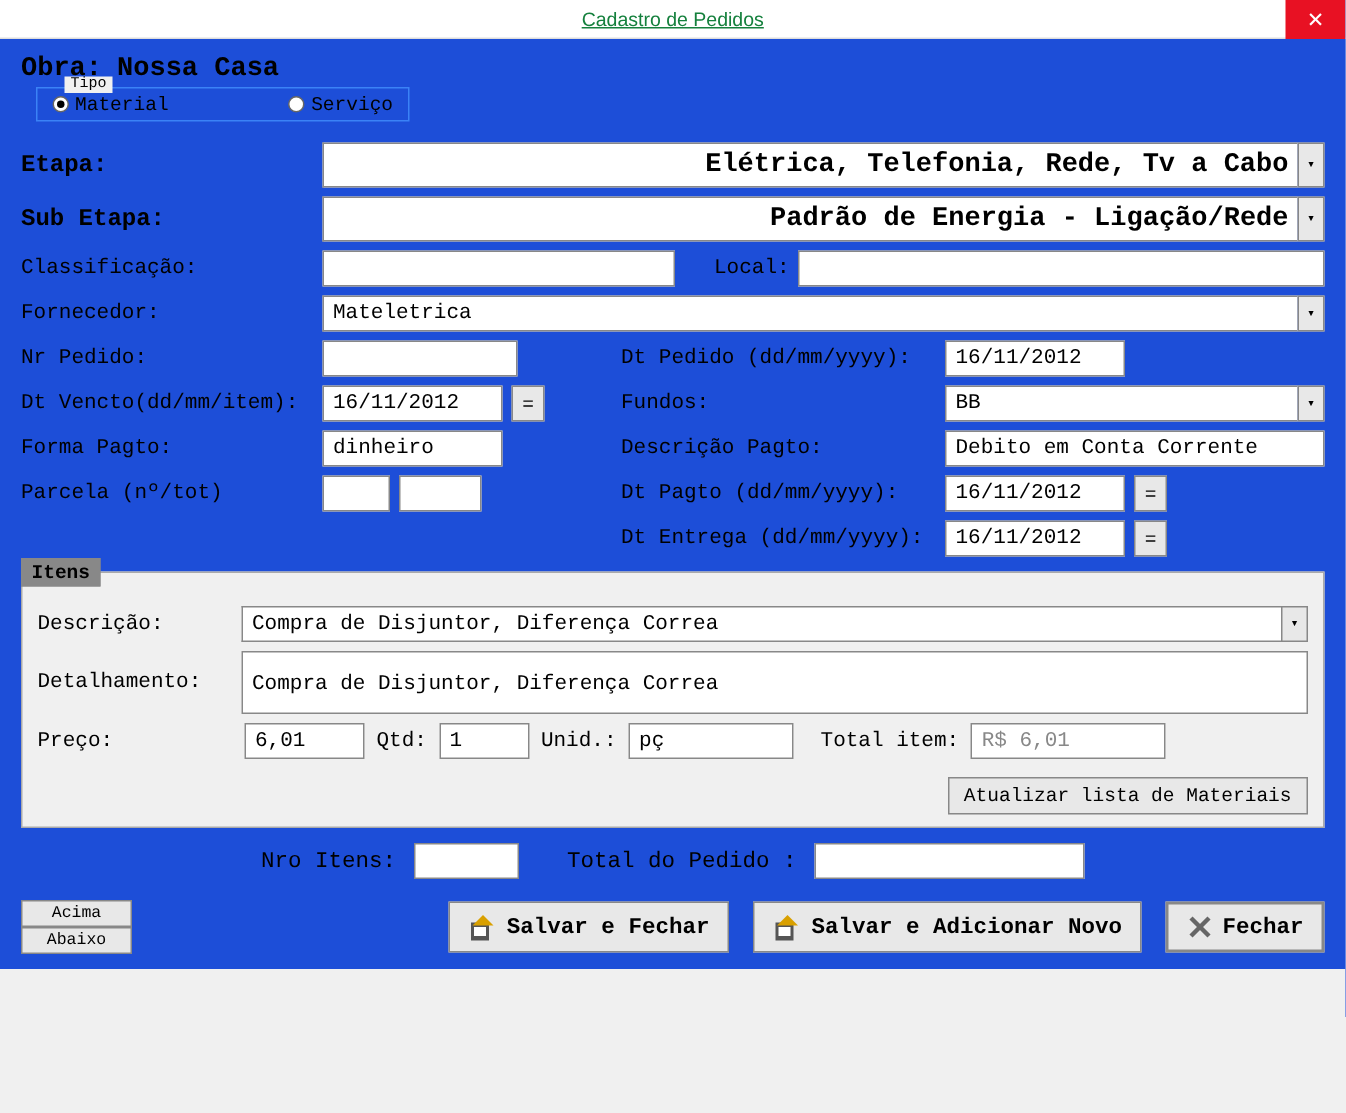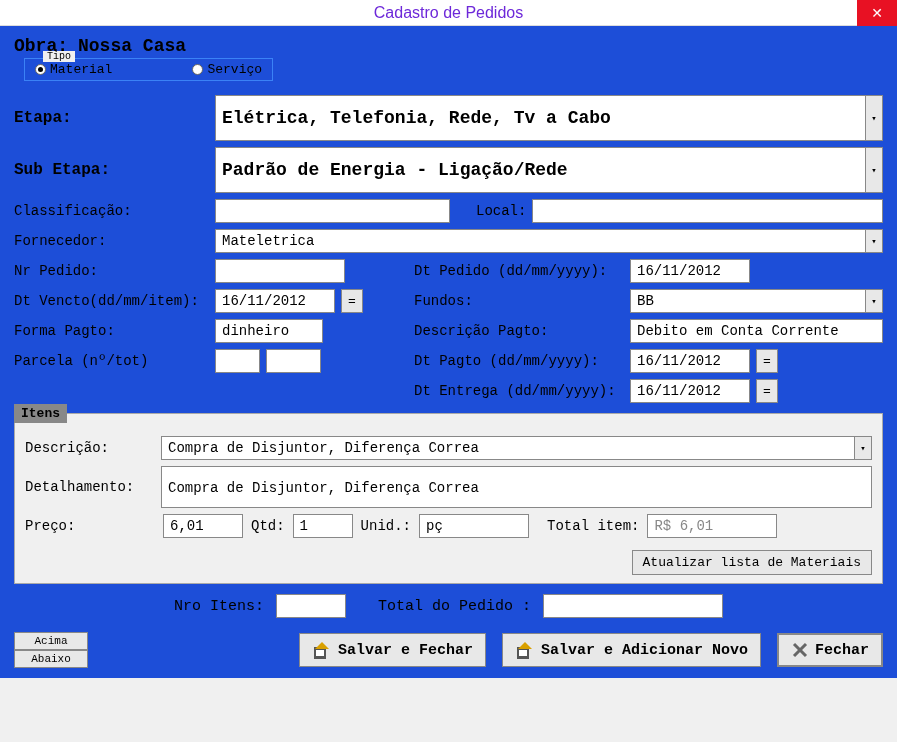--- a/index.html
+++ b/index.html
@@ -19,22 +19,23 @@
       background: #fff;
       height: 26px;
       display: flex;
       align-items: center;
       justify-content: center;
       position: relative;
       border-bottom: 1px solid #ddd;
     }
     .titlebar-title {
       font-family: "Segoe UI", sans-serif;
-      font-size: 16px;
-      color: #6d28d9;
+      font-size: 13px;
+      color: #15803d;
+      text-decoration: underline;
     }
     .close-btn {
       position: absolute;
       right: 0;
       top: 0;
       width: 40px;
       height: 26px;
       background: #e81123;
       color: #fff;
       display: flex;
@@ -130,21 +131,22 @@
       border: 1px solid #888;
       background: #e8e8e8;
       display: flex;
       align-items: center;
       justify-content: center;
       font-size: 9px;
     }
     .combo-big .input-text {
       font-size: 18px;
       font-weight: bold;
-      height: 46px;
+      height: 30px;
+      text-align: right;
     }
     .eq-btn {
       width: 22px;
       height: 24px;
       border: 1px solid #888;
       background: #e8e8e8;
       display: flex;
       align-items: center;
       justify-content: center;
       font-size: 13px;
@@ -330,21 +332,21 @@
       <div class="combo" style="flex:1">
         <input class="input-text" value="BB" style="">
         <div class="combo-btn">▾</div>
       </div>
     </div>
   </div>
 
   <div class="two-col" style="margin:6px 0">
     <div style="display:flex;align-items:center;gap:6px">
       <span class="label-small">Forma Pagto:</span>
-      <input class="input-text" style="width: 108px;" value="dinheiro">
+      <input class="input-text" style="width: 120px;" value="dinheiro">
     </div>
     <div style="display:flex;align-items:center;gap:6px">
       <span class="sub-label" style="width:210px">Descrição Pagto:</span>
       <input class="input-text" style="flex: 1 1 0%;" value="Debito em Conta Corrente">
     </div>
   </div>
 
   <div class="two-col" style="margin:6px 0">
     <div style="display:flex;align-items:center;gap:6px">
       <span class="label-small">Parcela  (nº/tot)</span>

